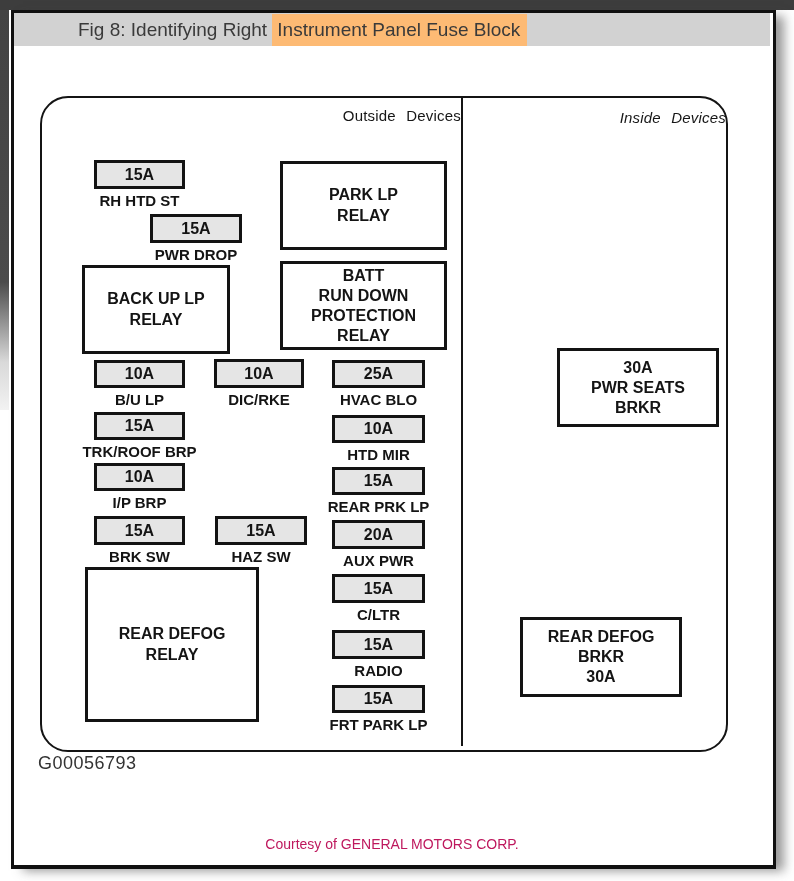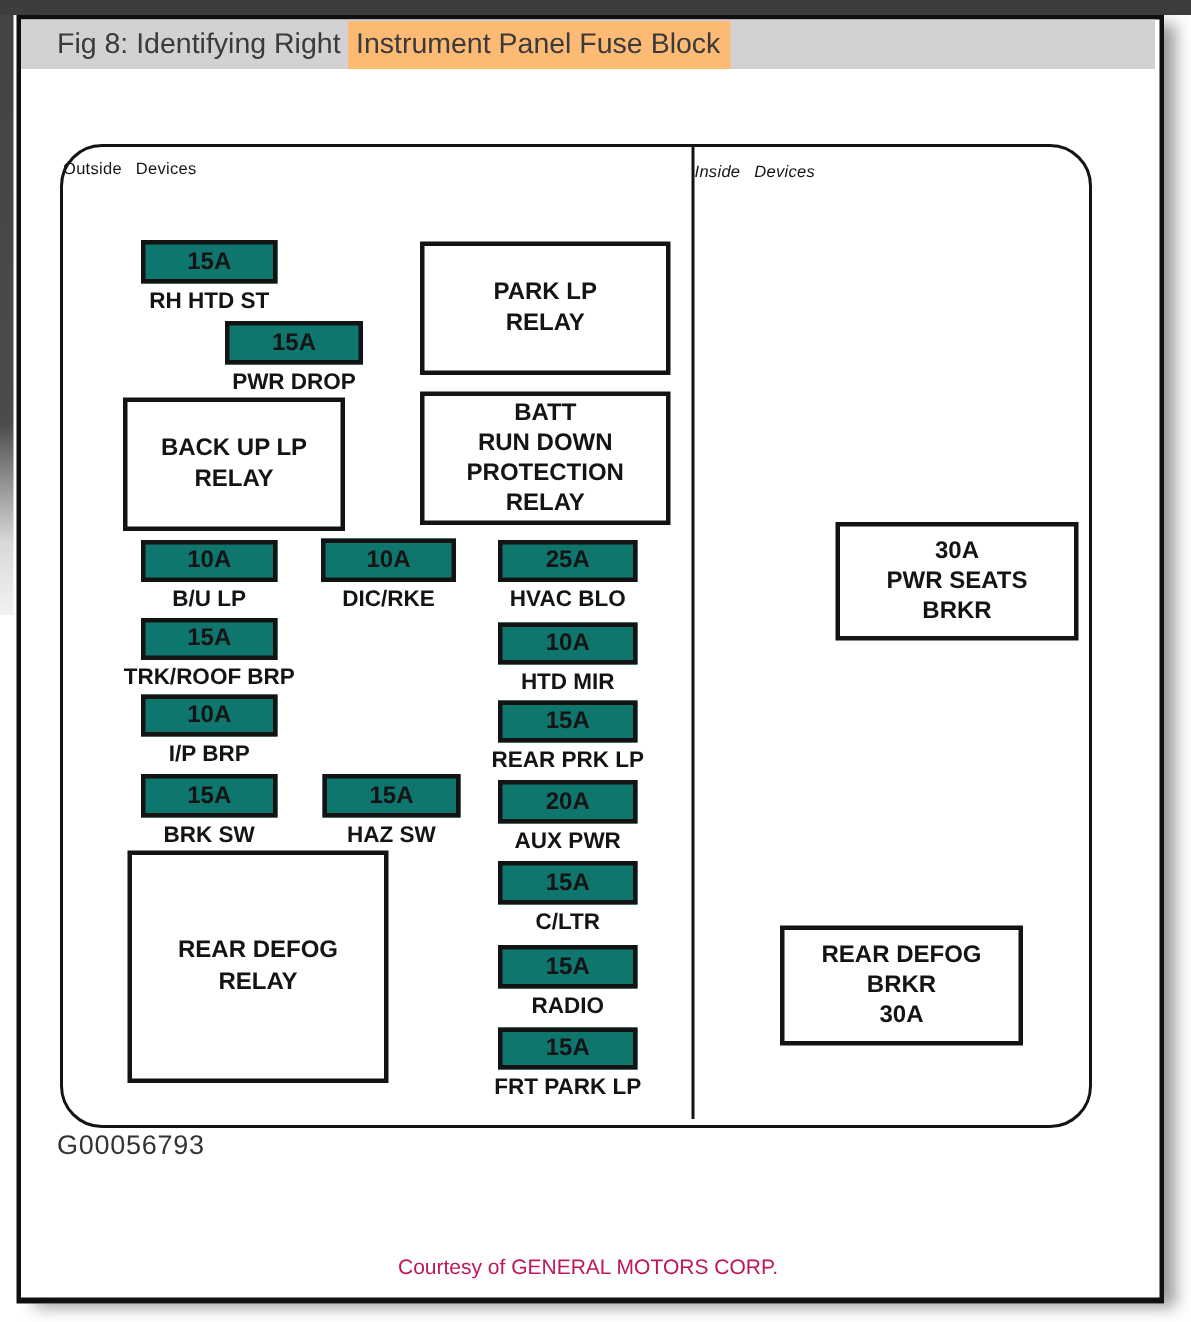--- a/index.html
+++ b/index.html
@@ -10,29 +10,29 @@
   .abs{position:absolute;}
   
   .top-bar{left:0;top:0;width:794px;height:10px;background:#3d3d3d;}
   .left-shadow{left:0;top:10px;width:9px;height:400px;
     background:linear-gradient(to bottom,#434343 0%,#4b4b4b 68%,#d9d9d9 88%,#f2f2f2 100%);}
   .page-frame{left:11px;top:10px;width:759px;height:852px;background:#ffffff;
     border:3px solid #101010;border-bottom-width:4px;
     box-shadow:10px 4px 10px -2px rgba(70,70,70,0.55);}
   .caption-bar{left:14px;top:13px;width:756px;height:33px;background:#d2d2d2;
     font-size:19px;color:#3a3a3a;line-height:33px;white-space:nowrap;}
-  .caption-text{padding-left:24px;}
+  .caption-text{padding-left:24px;margin-left:40px;}
   .caption-hl{background:#fdba74;padding:5px 7px 6px 5px;}
   
   .diagram{left:40px;top:96px;width:684px;height:652px;
     border:2px solid #141414;border-radius:28px;color:#141414;}
   .divider{left:419px;top:0;width:2px;height:648px;background:#141414;}
-  .section-label{font-size:11px;color:#161616;text-align:left;word-spacing:6px;letter-spacing:0.2px;}
+  .section-label{font-size:15px;color:#161616;text-align:right;word-spacing:6px;letter-spacing:0.2px;}
   .fuse{display:flex;flex-direction:column;align-items:center;}
-  .fuse-box{border:3px solid #131313;background:#0f766e;box-sizing:border-box;width:100%;
+  .fuse-box{border:3px solid #131313;background:#e5e5e5;box-sizing:border-box;width:100%;
     display:flex;align-items:center;justify-content:center;
     font-weight:bold;font-size:16px;}
   .fuse-label{margin-top:3px;font-weight:bold;font-size:15px;white-space:nowrap;}
   .relay-box{border:3px solid #131313;background:#fff;box-sizing:border-box;
     display:flex;align-items:center;justify-content:center;text-align:center;
     font-weight:bold;font-size:16px;line-height:1.3;white-space:pre-line;}
   
   .figure-code{left:38px;top:753px;font-size:18px;color:#333;letter-spacing:0.5px;}
   .credit{left:11px;top:836px;width:762px;text-align:center;font-size:14px;color:#be185d;}
 </style>

